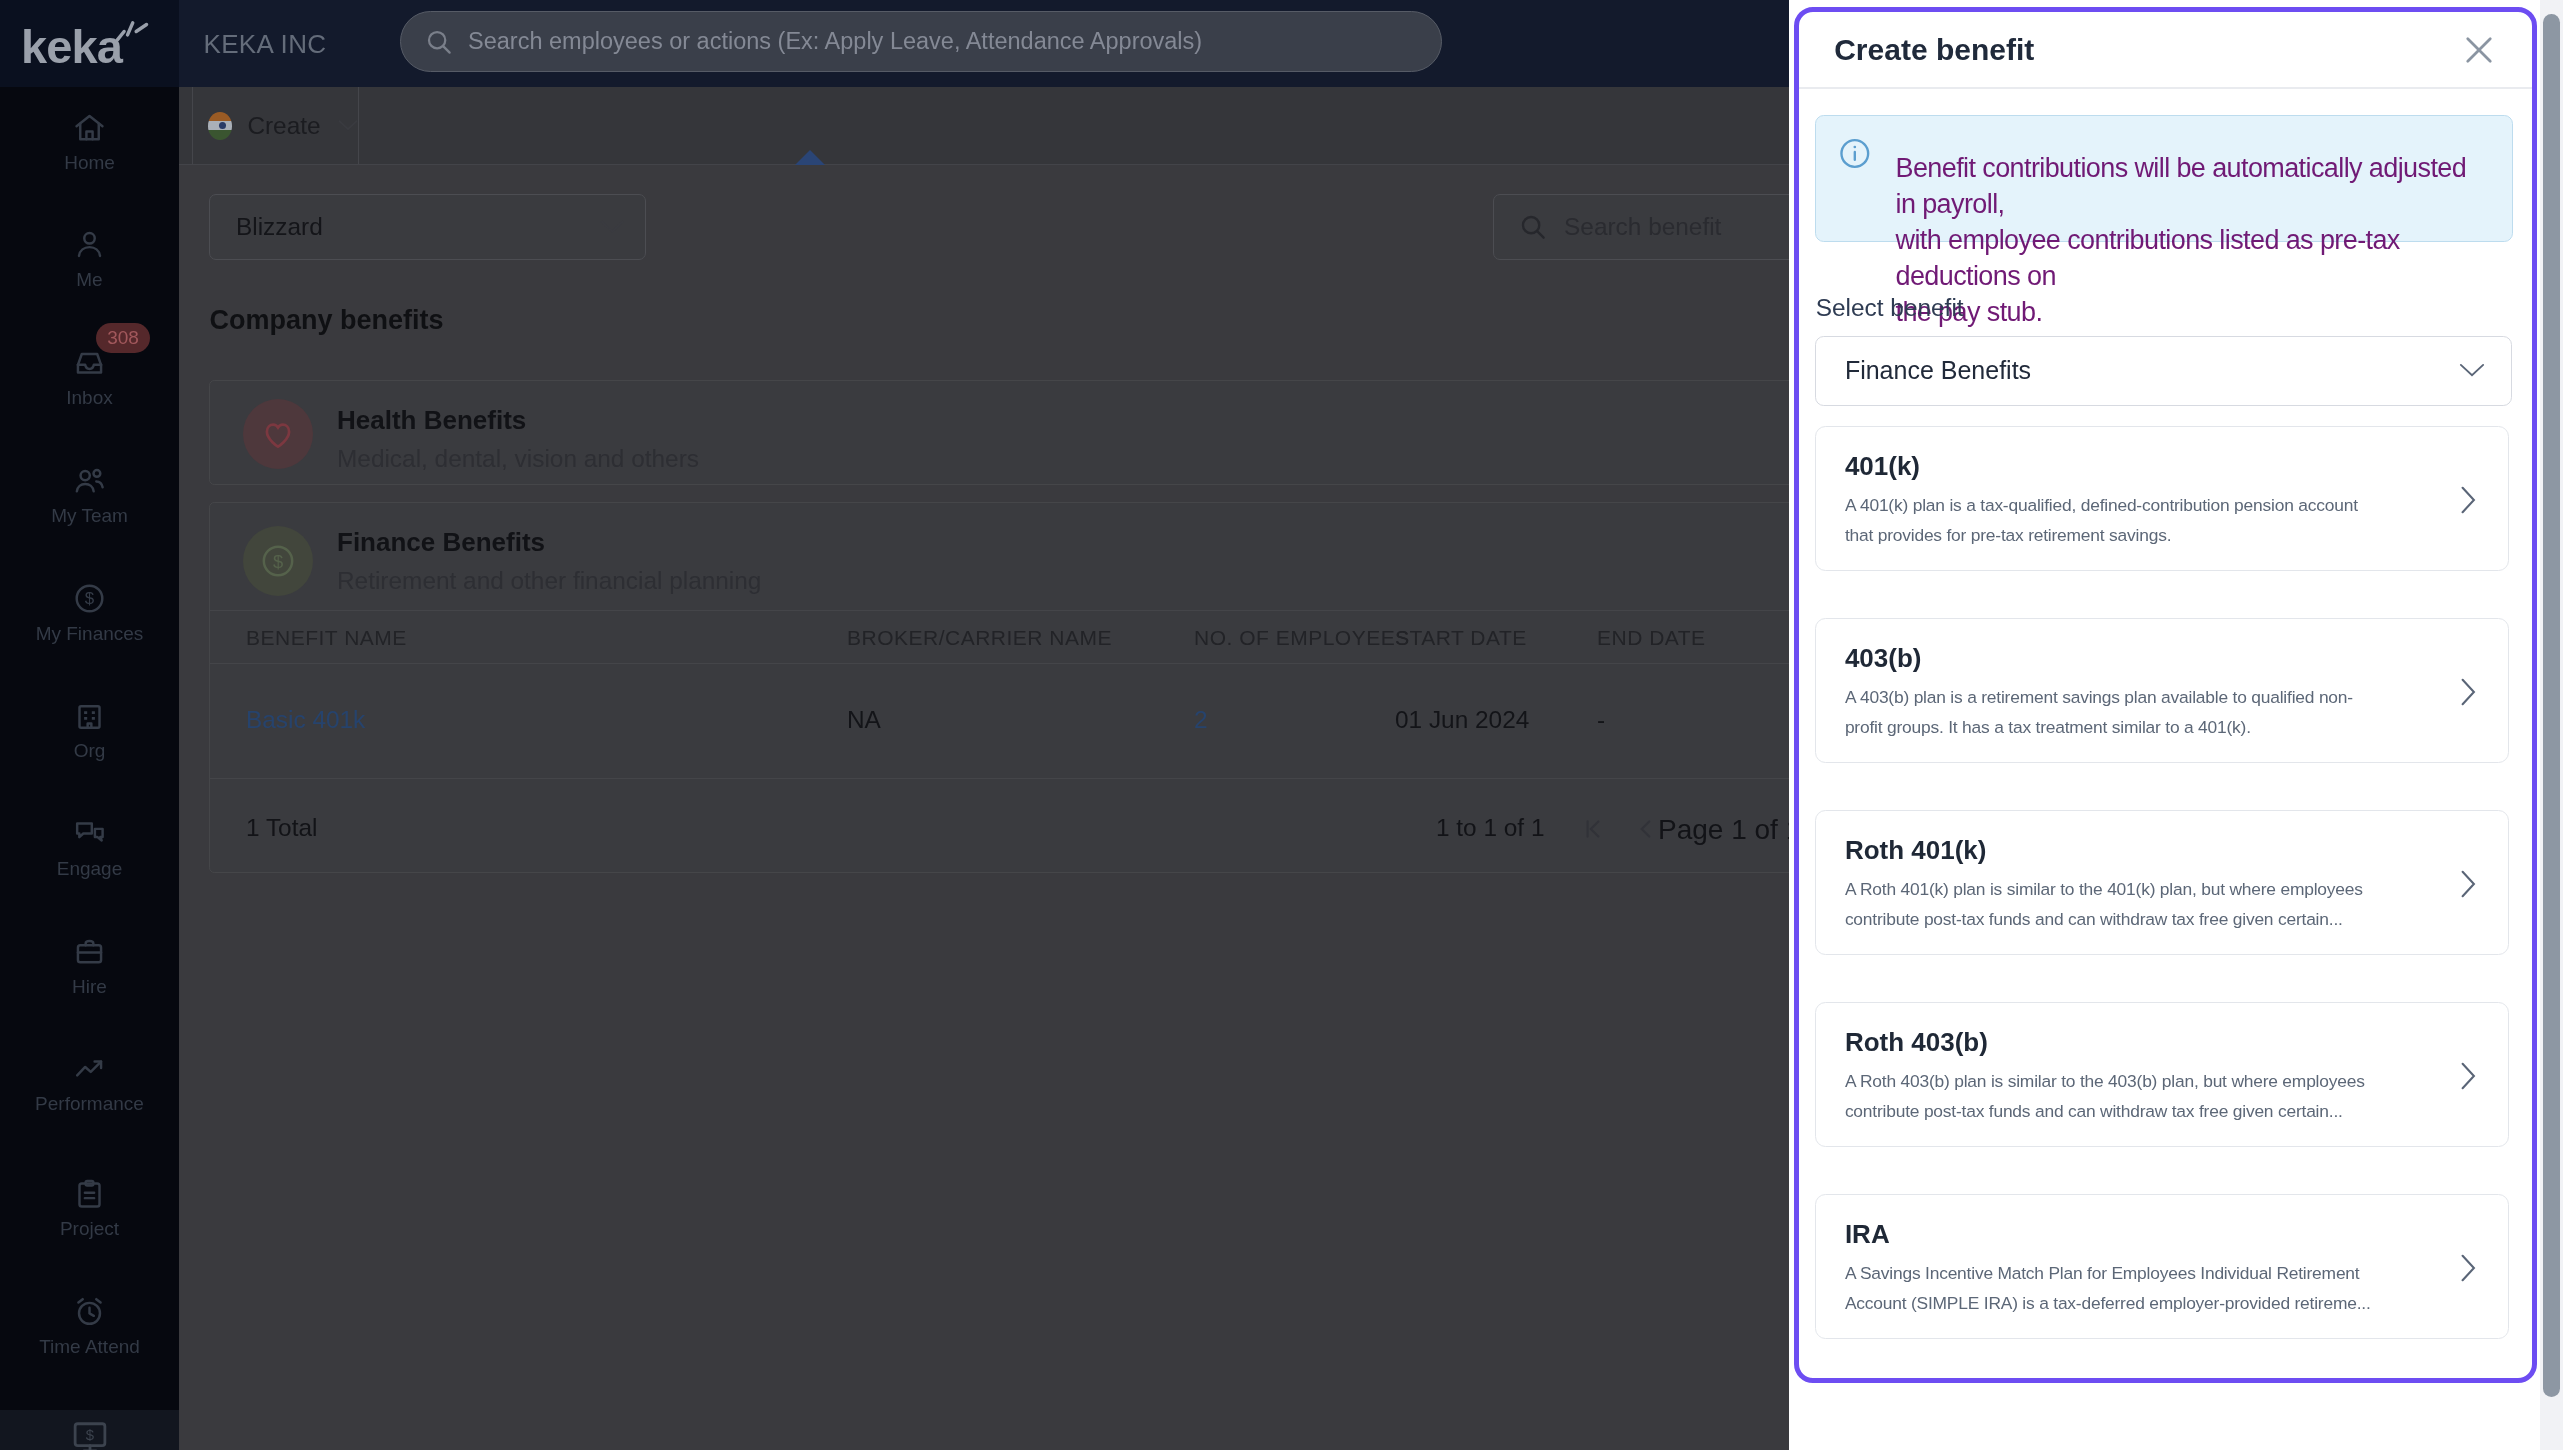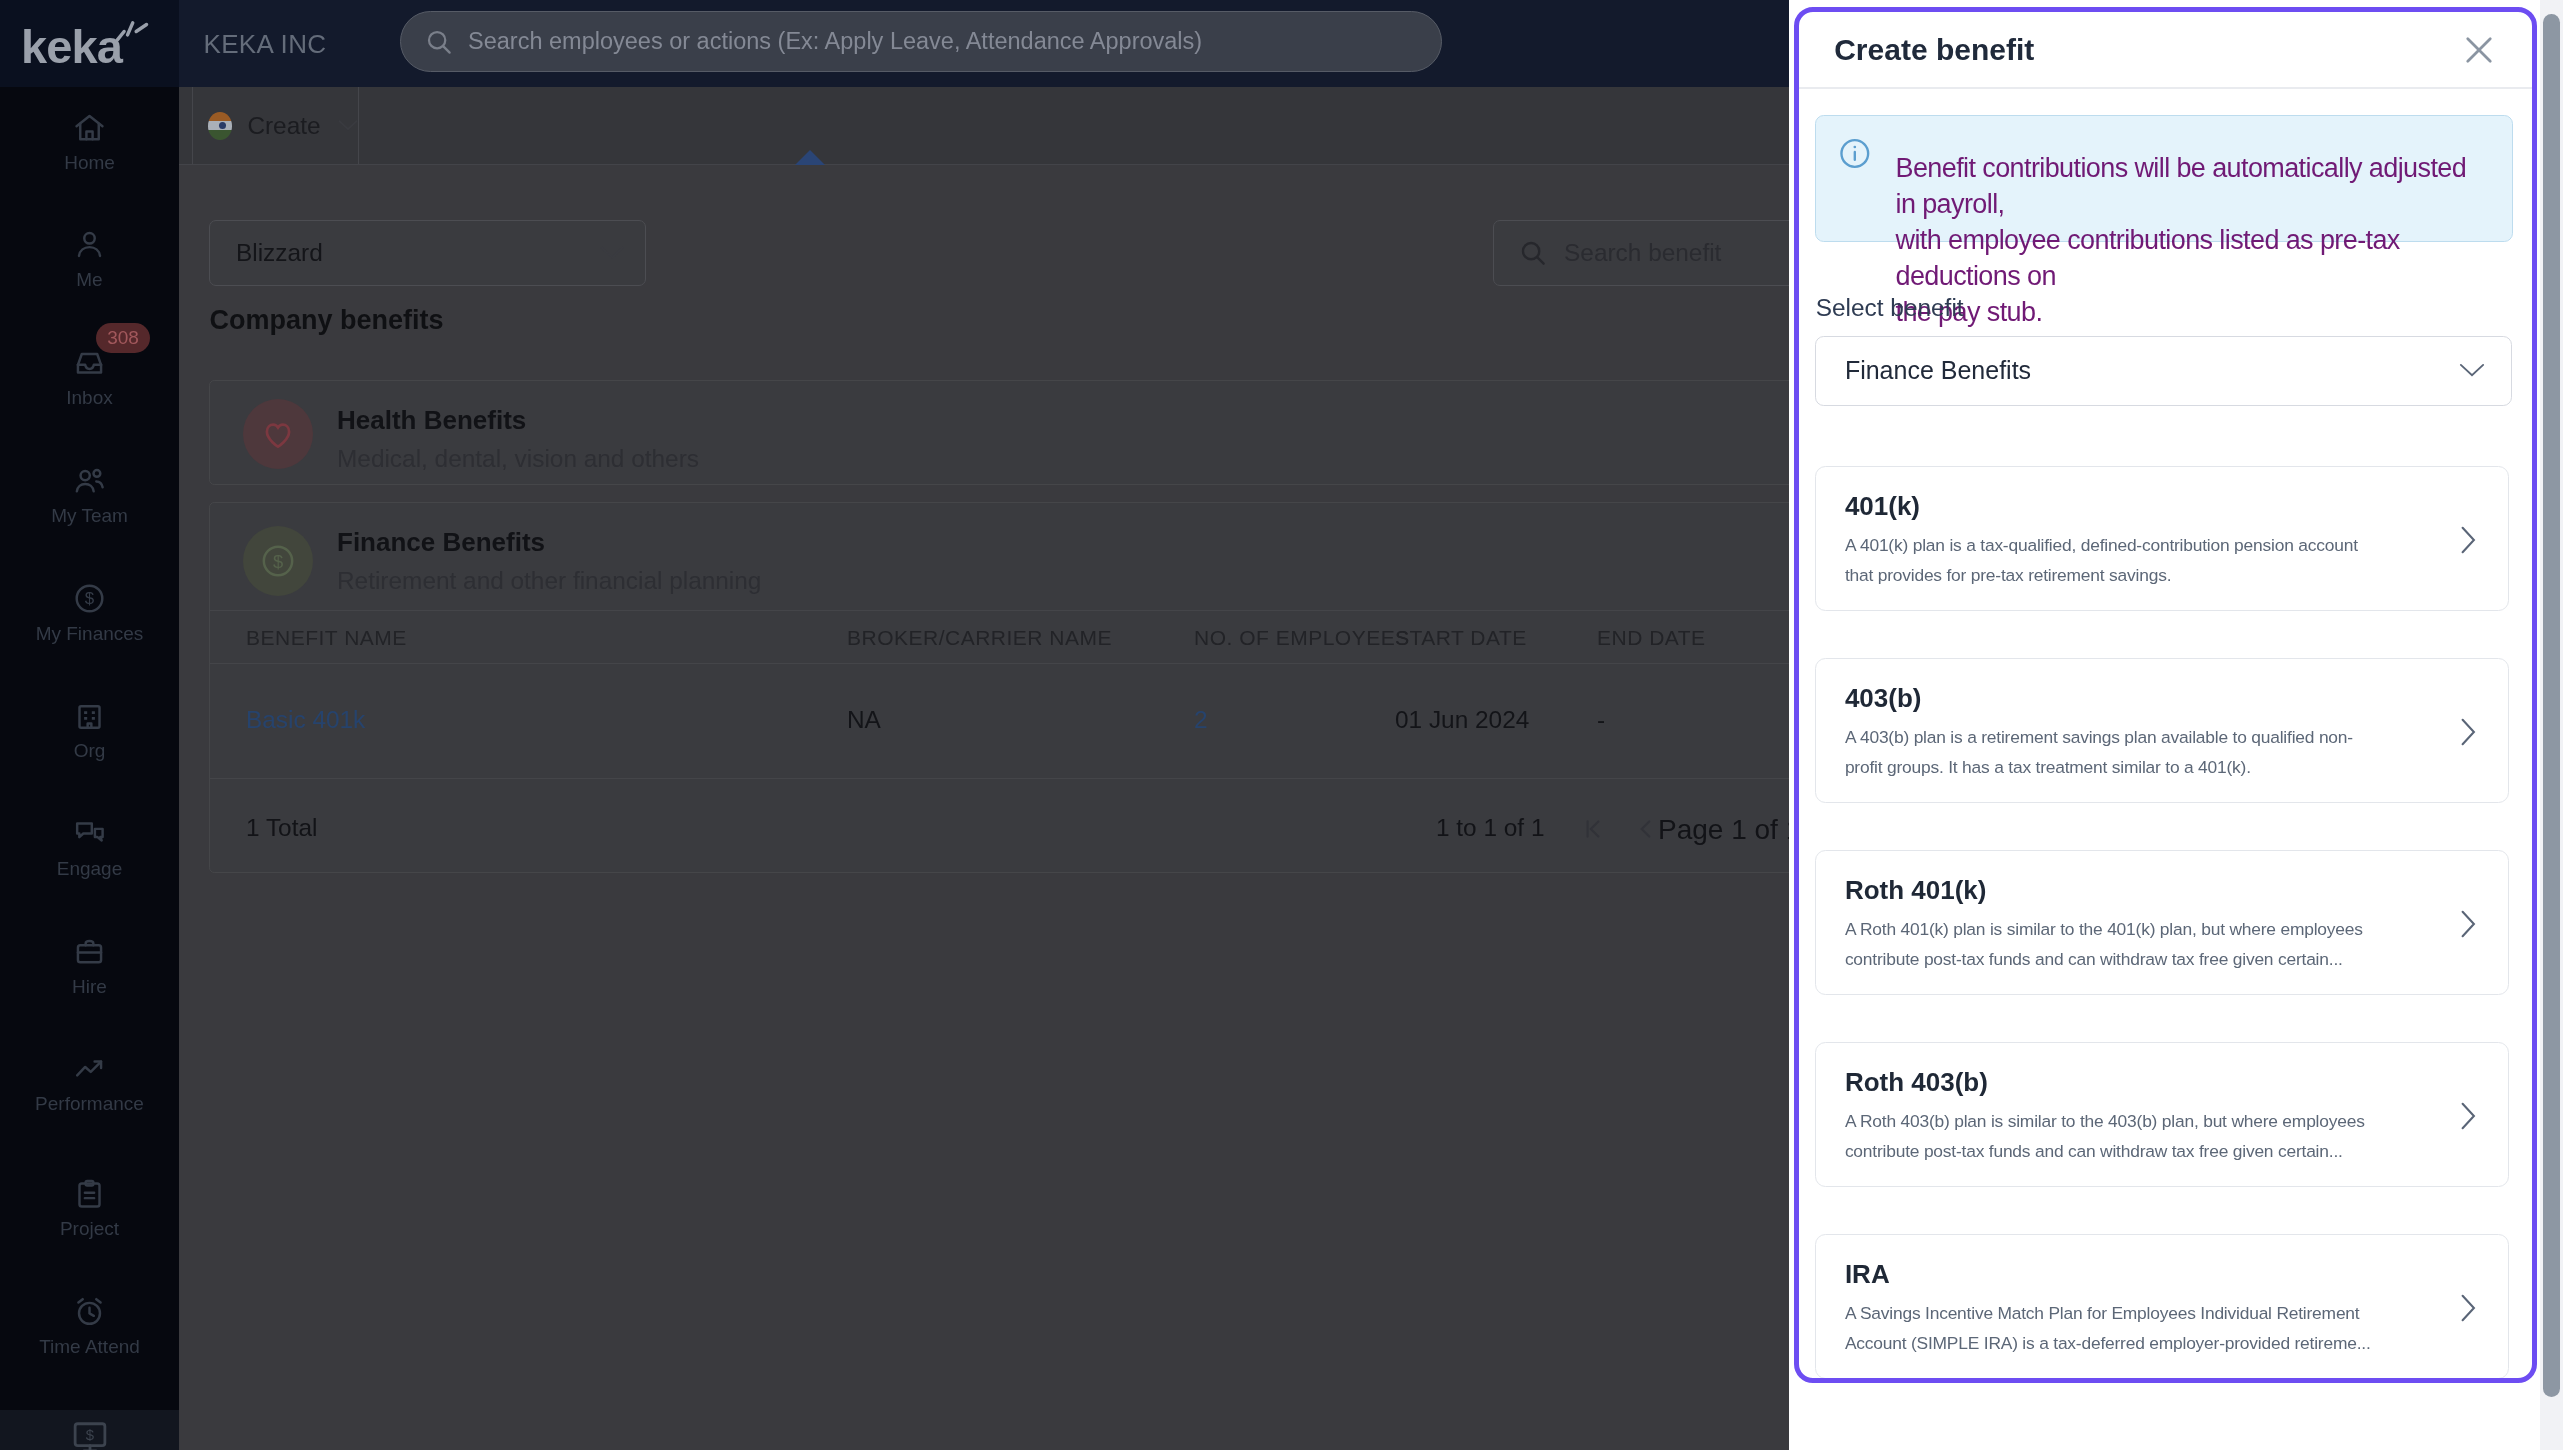--- a/index.html
+++ b/index.html
@@ -56,21 +56,21 @@
          position:relative; cursor:pointer; white-space:nowrap; }
   .tab.active { color:#0d0e12; font-weight:700; }
   .tab-tri { position:absolute; left:616px; top:63px; width:0; height:0;
              border-left:15.7px solid transparent; border-right:15.7px solid transparent;
              border-bottom:15.7px solid #2a4576; }
 
   
   .content { position:absolute; left:179px; top:166px; width:2384px; height:1285px;
              background:#3a3a3e; }
   .filter-box { position:absolute; top:28px; height:66px; border:1.7px solid #4c4d52;
-                border-radius:7px; display:flex; align-items:center; background:#3a3b3f;margin-top:26px; }
+                border-radius:7px; display:flex; align-items:center; background:#3a3b3f; }
   .entity-filter { left:30px; width:437px; padding:0 21px 0 26px; cursor:pointer; }
   .entity-filter .val { flex:1; font-size:24.4px; color:#141519; }
   .entity-filter .chev { color:#3a3b40; }
   .benefit-search { left:1314px; width:471px; padding-left:24.4px; }
   .benefit-search input { flex:1; background:transparent; border:none; outline:none;
                           font-size:24.4px; color:#2a2b30; margin-left:15.7px;
                           font-family:"Liberation Sans", sans-serif; }
   .benefit-search input::placeholder { color:#2a2b30; }
   .section-title { position:absolute; left:30.5px; top:139px; font-size:27px; font-weight:700;
                    color:#0f1013; }
@@ -109,21 +109,21 @@
             border:1.7px solid #bddcee; border-radius:8.7px; display:flex;
             padding:19px 21px 0 21px; }
   .banner-text { margin-left:23px; width:619px; font-size:27px; letter-spacing:-0.6px;
                  line-height:36px; color:#701a75; white-space:pre-line; margin-top:15px; }
   .select-label { margin:52px 0 0 16.6px; font-size:24.4px; color:#2e3b52; }
   .select-box { margin:14px 0 0 15.7px; width:697px; height:70px; border:1.7px solid #d7dae1;
                 border-radius:8.7px; display:flex; align-items:center; padding:0 26px 0 29px;
                 cursor:pointer; }
   .select-box .val { flex:1; font-size:25px; color:#212a3a; }
   .select-box .chev { color:#5a6577; }
-  .bcards { margin-top:60px; }
+  .bcards { margin-top:20px; }
   .bcard { position:relative; margin:0 0 47px 15.7px; width:694px; height:145px;
            border:1.7px solid #e3e6eb; border-radius:10.5px; cursor:pointer; background:#fff; }
   .bcard-title { position:absolute; left:29px; top:24.4px; font-size:26px; font-weight:700;
                  color:#1f2836; }
   .bcard-desc { position:absolute; left:29px; top:63px; width:628px; font-size:17.4px;
                 letter-spacing:-0.2px; line-height:30.5px; color:#5c6777; white-space:pre-line; }
   .bcard-chev { position:absolute; right:30px; top:58px; color:#5a6577; }
   .scroll-track { position:absolute; right:0; top:0; width:23px; height:1451px; background:#f1f2f5; }
   .scroll-thumb { position:absolute; left:2.6px; top:14px; width:17.4px; height:1383px;
                   background:#8d97a3; border-radius:8.7px; cursor:pointer; }

